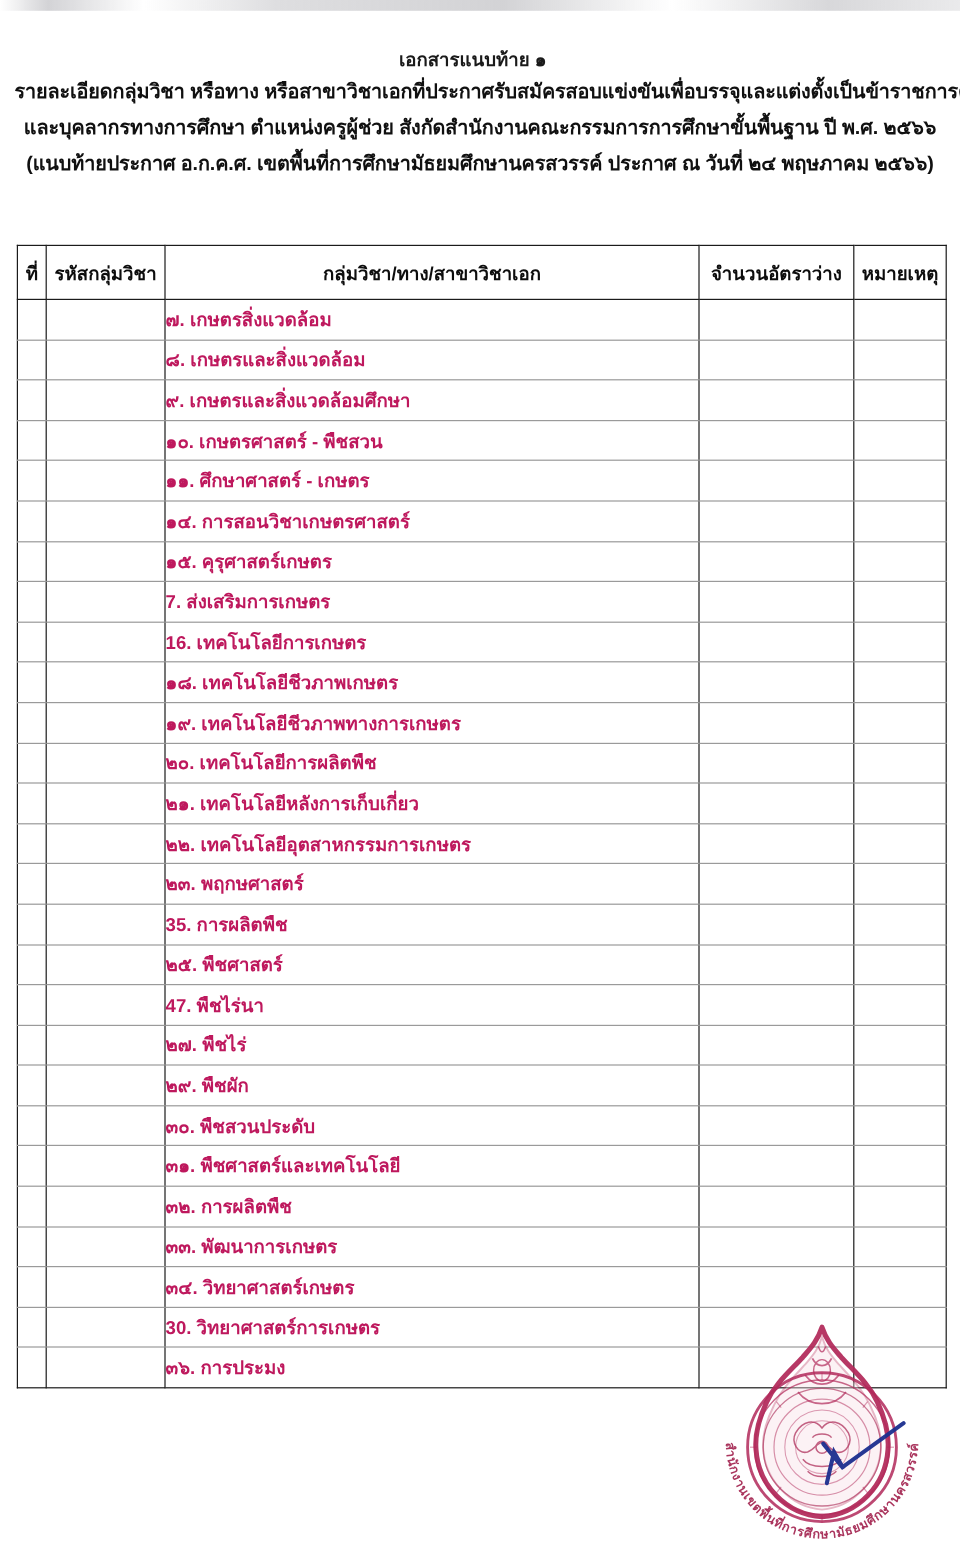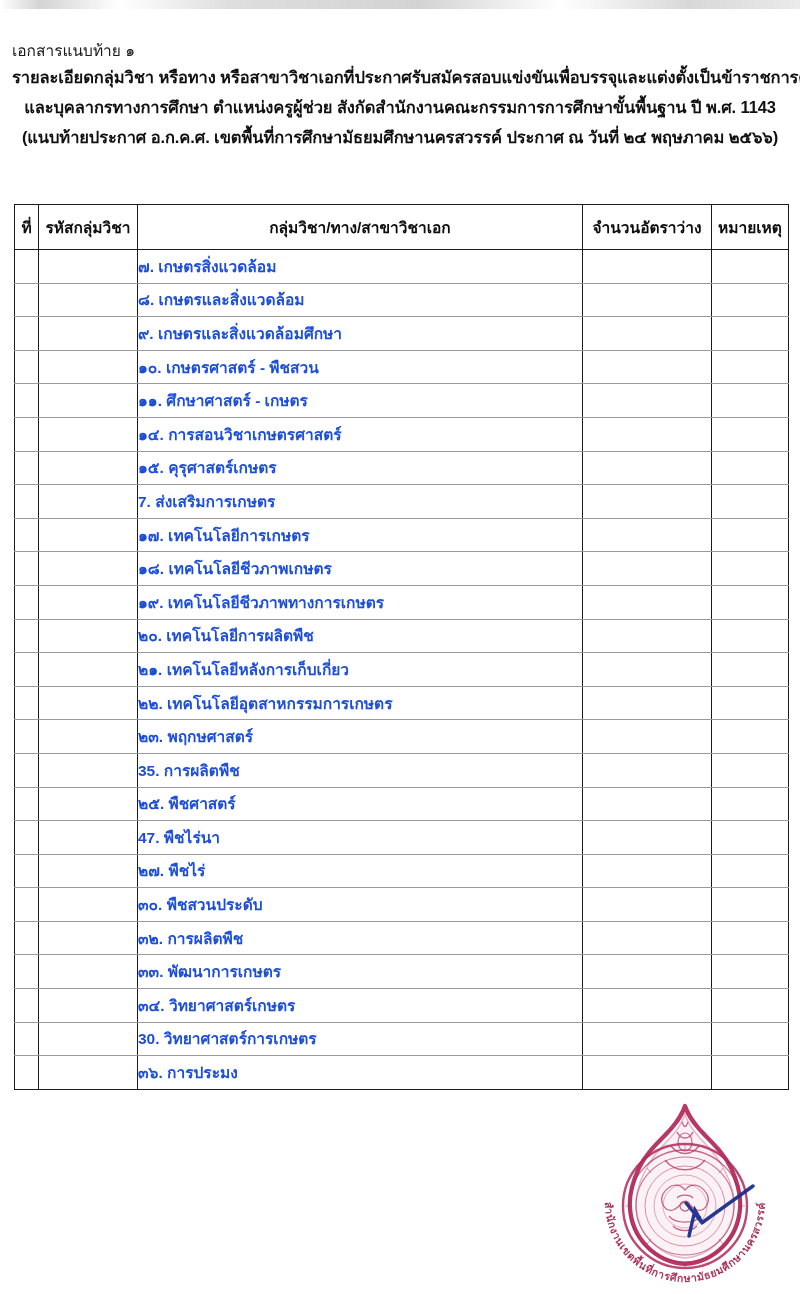--- a/index.html
+++ b/index.html
@@ -34,24 +34,24 @@
     filter: blur(0.6px);
   }
 
   .doc-head {
     position: absolute;
     top: 40px;
     left: 12px;
     width: 776px;
   }
   .attach-label {
-    text-align: left;
+    text-align: center;
     font-size: 15.5px;
     line-height: 22px;
-    font-weight: 400;
+    font-weight: 700;
     padding-right: 12px;
     color: #1a1a1a;
   }
   .title-line {
     text-align: center;
     font-size: 16.5px;
     line-height: 30px;
     font-weight: 700;
     color: #101010;
     white-space: nowrap;
@@ -98,21 +98,21 @@
   .subject-table tbody tr:first-child td {
     border-top: none;
   }
   .subject-table tbody tr:last-child td {
     border-bottom: 1.9px solid #1b1b1b;
   }
   .cell-name {
     font-size: 15.5px;
     font-weight: 600;
     padding-left: 7px;
-    color: #1d4ed8;
+    color: #be185d;
     white-space: nowrap;
   }
   .cell-blank { }
 
   
   .seal {
     position: absolute;
     left: 585px;
     top: 1098px;
     width: 200px;
@@ -122,21 +122,21 @@
   .seal svg { display: block; }
 </style>
 </head>
 <body>
 
 <div class="scan-artifact"></div>
 
 <div class="doc-head">
   <div class="attach-label">เอกสารแนบท้าย ๑</div>
   <div class="title-line">รายละเอียดกลุ่มวิชา หรือทาง หรือสาขาวิชาเอกที่ประกาศรับสมัครสอบแข่งขันเพื่อบรรจุและแต่งตั้งเป็นข้าราชการครู</div>
-  <div class="title-line">และบุคลากรทางการศึกษา ตำแหน่งครูผู้ช่วย สังกัดสำนักงานคณะกรรมการการศึกษาขั้นพื้นฐาน ปี พ.ศ. 1143</div>
+  <div class="title-line">และบุคลากรทางการศึกษา ตำแหน่งครูผู้ช่วย สังกัดสำนักงานคณะกรรมการการศึกษาขั้นพื้นฐาน ปี พ.ศ. ๒๕๖๖</div>
   <div class="title-line">(แนบท้ายประกาศ อ.ก.ค.ศ. เขตพื้นที่การศึกษามัธยมศึกษานครสวรรค์ ประกาศ ณ วันที่ ๒๔ พฤษภาคม ๒๕๖๖)</div>
 </div>
 
 <table class="subject-table">
   <colgroup>
     <col class="c-no">
       <col class="c-code">
       <col class="c-name">
       <col class="c-count">
       <col class="c-note">
@@ -203,21 +203,21 @@
       <tr>
         <td class="cell-blank"></td>
         <td class="cell-blank"></td>
         <td class="cell-name">7. ส่งเสริมการเกษตร</td>
         <td class="cell-blank"></td>
         <td class="cell-blank"></td>
       </tr>
       <tr>
         <td class="cell-blank"></td>
         <td class="cell-blank"></td>
-        <td class="cell-name">๑๗. เทคโนโลยีการเกษตร</td>
+        <td class="cell-name">16. เทคโนโลยีการเกษตร</td>
         <td class="cell-blank"></td>
         <td class="cell-blank"></td>
       </tr>
       <tr>
         <td class="cell-blank"></td>
         <td class="cell-blank"></td>
         <td class="cell-name">๑๘. เทคโนโลยีชีวภาพเกษตร</td>
         <td class="cell-blank"></td>
         <td class="cell-blank"></td>
       </tr>
@@ -280,21 +280,35 @@
       <tr>
         <td class="cell-blank"></td>
         <td class="cell-blank"></td>
         <td class="cell-name">๒๗. พืชไร่</td>
         <td class="cell-blank"></td>
         <td class="cell-blank"></td>
       </tr>
       <tr>
         <td class="cell-blank"></td>
         <td class="cell-blank"></td>
+        <td class="cell-name">๒๙. พืชผัก</td>
+        <td class="cell-blank"></td>
+        <td class="cell-blank"></td>
+      </tr>
+      <tr>
+        <td class="cell-blank"></td>
+        <td class="cell-blank"></td>
         <td class="cell-name">๓๐. พืชสวนประดับ</td>
+        <td class="cell-blank"></td>
+        <td class="cell-blank"></td>
+      </tr>
+      <tr>
+        <td class="cell-blank"></td>
+        <td class="cell-blank"></td>
+        <td class="cell-name">๓๑. พืชศาสตร์และเทคโนโลยี</td>
         <td class="cell-blank"></td>
         <td class="cell-blank"></td>
       </tr>
       <tr>
         <td class="cell-blank"></td>
         <td class="cell-blank"></td>
         <td class="cell-name">๓๒. การผลิตพืช</td>
         <td class="cell-blank"></td>
         <td class="cell-blank"></td>
       </tr>

